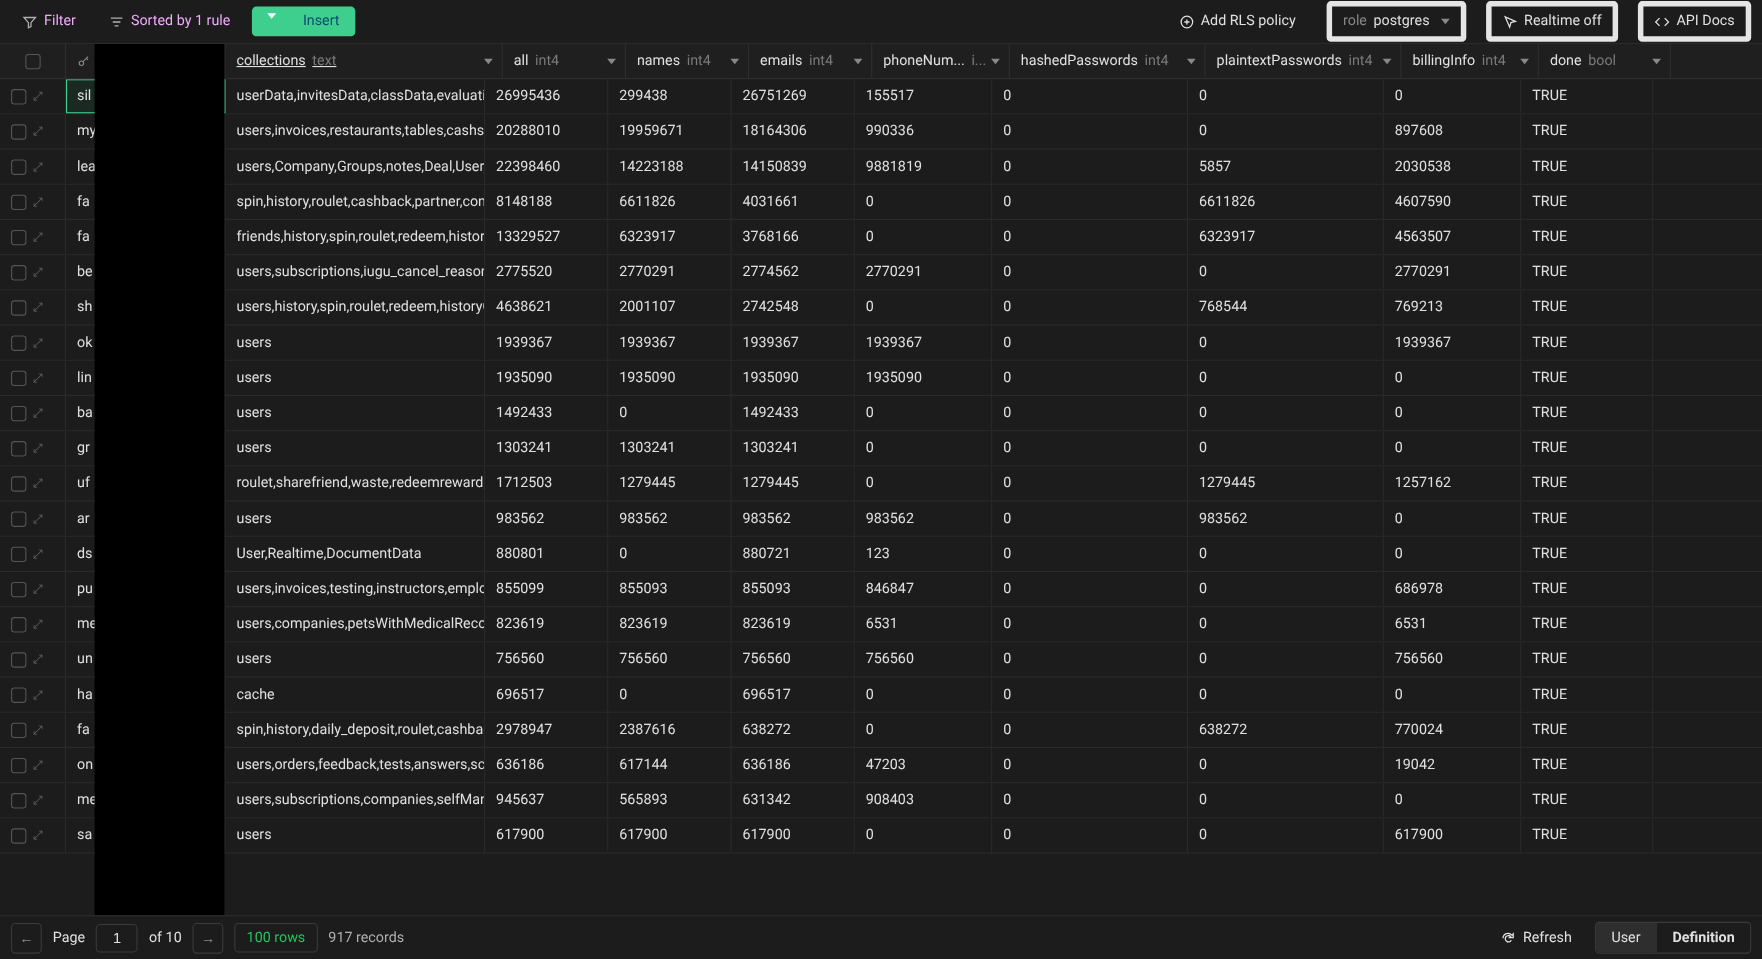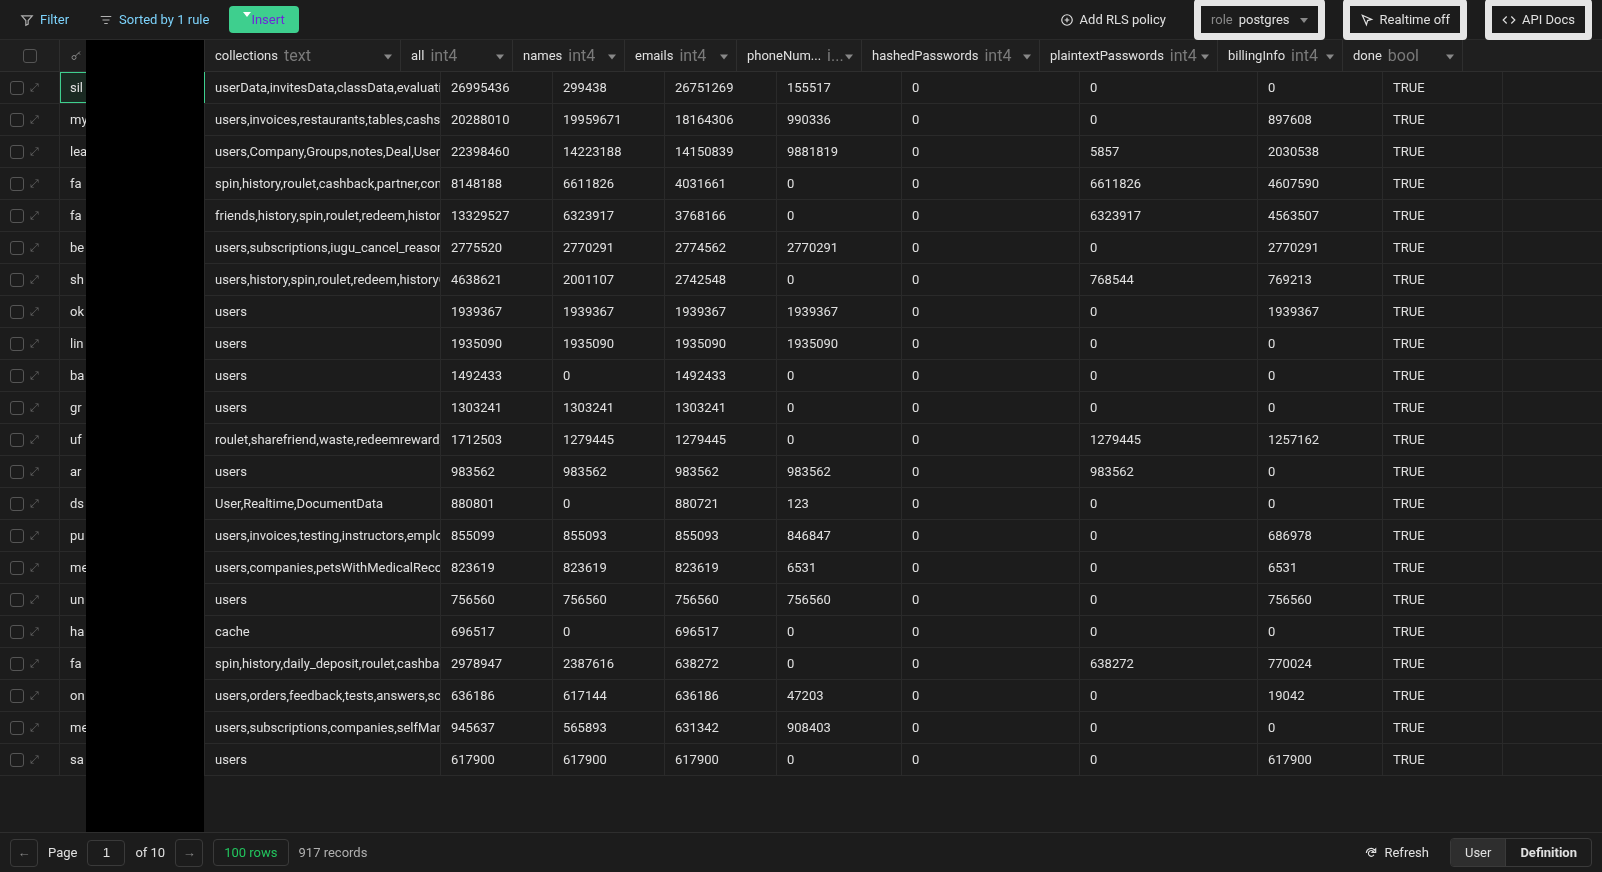--- a/index.html
+++ b/index.html
@@ -2,34 +2,34 @@
 <html><head>
 <meta charset="utf-8">
 <style>
   * { margin:0; padding:0; box-sizing:border-box; }
   body { background:#1c1c1c; color:#e0e0e0; font-family:-apple-system,BlinkMacSystemFont,"Segoe UI",Roboto,sans-serif; font-size:13px; width:1602px; height:872px; overflow:hidden; display:flex; flex-direction:column; }
   
   .toolbar { height:40px; display:flex; align-items:center; padding:0 10px; gap:10px; border-bottom:1px solid #2a2a2a; }
   .tb-left { display:flex; align-items:center; gap:10px; }
   .tb-right { margin-left:auto; display:flex; align-items:center; gap:18px; }
   .tb-btn { display:inline-flex; align-items:center; gap:6px; padding:6px 10px; border-radius:4px; color:#e0e0e0; cursor:pointer; }
-  .tb-btn.dim { color:#7dd3fc;justify-content:space-between; }
-  .tb-btn.outline { border:7px solid #e5e5e5; }
-  .insert-btn { background:#3ecf8e; color:#6d28d9; border-radius:4px; padding:6px 14px; display:inline-flex; align-items:flex-start; gap:0; }
+  .tb-btn.dim { color:#f0abfc;justify-content:space-between; }
+  .tb-btn.outline { border:5px solid #e5e5e5; }
+  .insert-btn { background:#3ecf8e; color:#0c4a6e; border-radius:4px; padding:6px 14px; display:inline-flex; align-items:flex-start; gap:24px; }
   .icon { width:14px; height:14px; display:inline-block; }
   .chev-down::after{content:"";display:inline-block;border-left:4px solid transparent;border-right:4px solid transparent;border-top:5px solid #888;margin-left:4px;vertical-align:middle;}
   
   .table-wrap { flex:1; overflow:hidden; display:flex; flex-direction:column; }
   .headers { display:flex; height:32px; border-bottom:1px solid #2e2e2e; background:#1f1f1f; }
   .col { display:flex; align-items:center; padding:0 10px; border-right:1px solid #2e2e2e; color:#e0e0e0; position:relative; overflow:hidden; white-space:nowrap; }
-  .col .type { color:#7a7a7a; margin-left:6px; font-size:16px;}
+  .col .type { color:#7a7a7a; margin-left:6px; font-size:13px;}
   .col .hchev { position:absolute; right:8px; top:50%; transform:translateY(-50%); }
   .col.c-check { width:60px; justify-content:center; }
   .col.c-proj { width:145px; }
-  .col.c-coll { width:196px; }
+  .col.c-coll { width:252px;text-decoration:underline; }
   .col.c-num  { width:112px; }
   .col.c-num.wider { width:125px; }
   .col.c-num.xwider { width:178px; }
   .col.c-done { width:120px; }
   .rows { flex:1; overflow-y:hidden; }
   .row { display:flex; height:32px; border-bottom:1px solid #2a2a2a; }
   .cell { display:flex; align-items:center; padding:0 10px; border-right:1px solid #2a2a2a; overflow:hidden; white-space:nowrap; text-overflow:ellipsis; color:#e0e0e0; }
   .cell.c-check { width:60px; justify-content:flex-start; gap:6px;}
   .cell.c-proj { width:145px; }
   .cell.c-coll { width:236px; }

